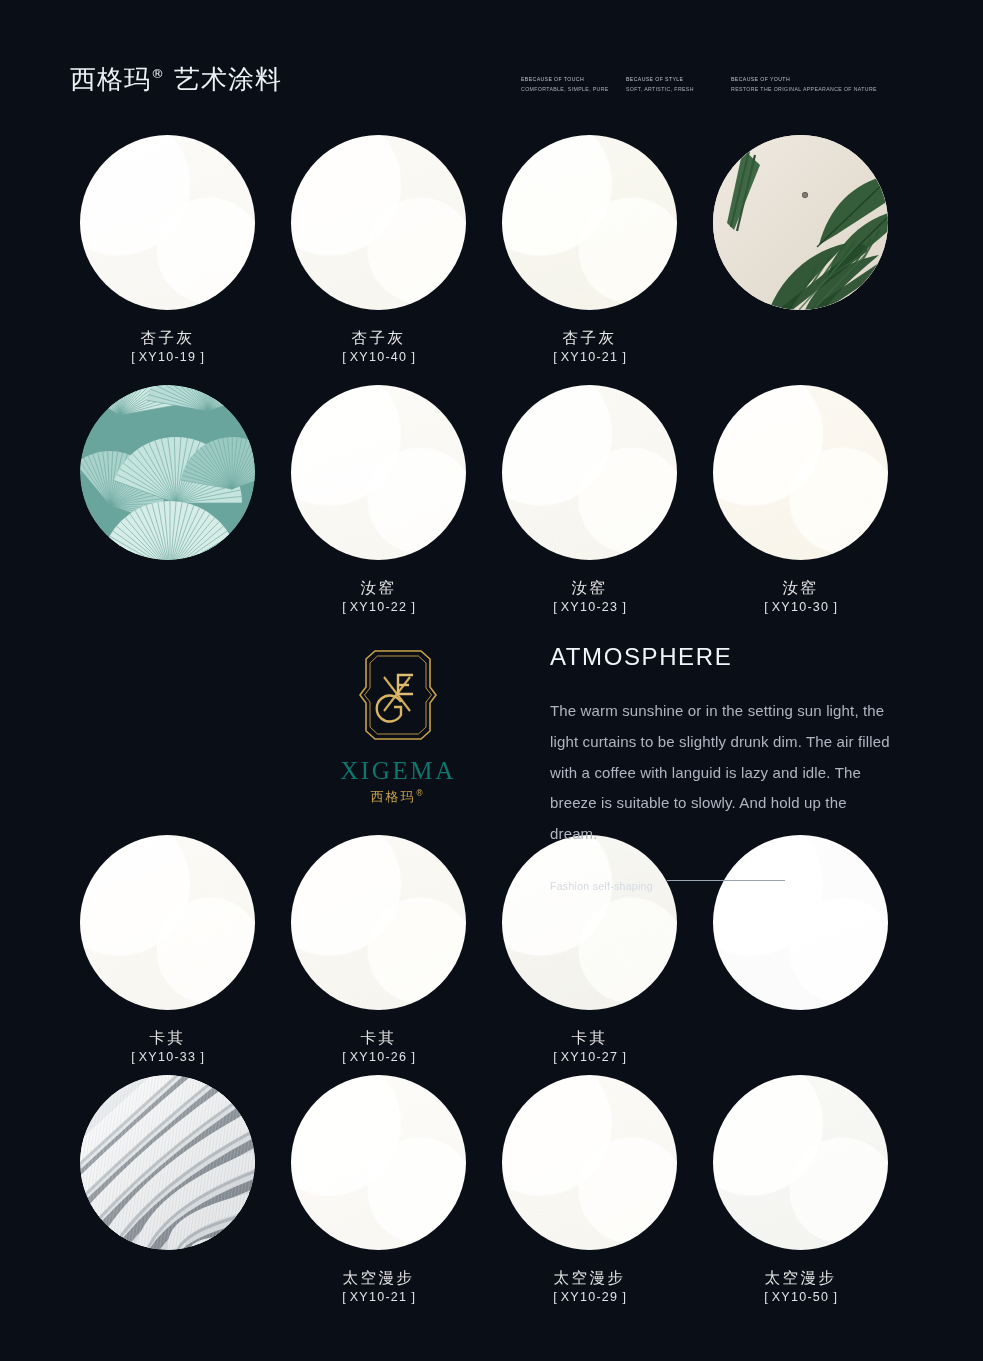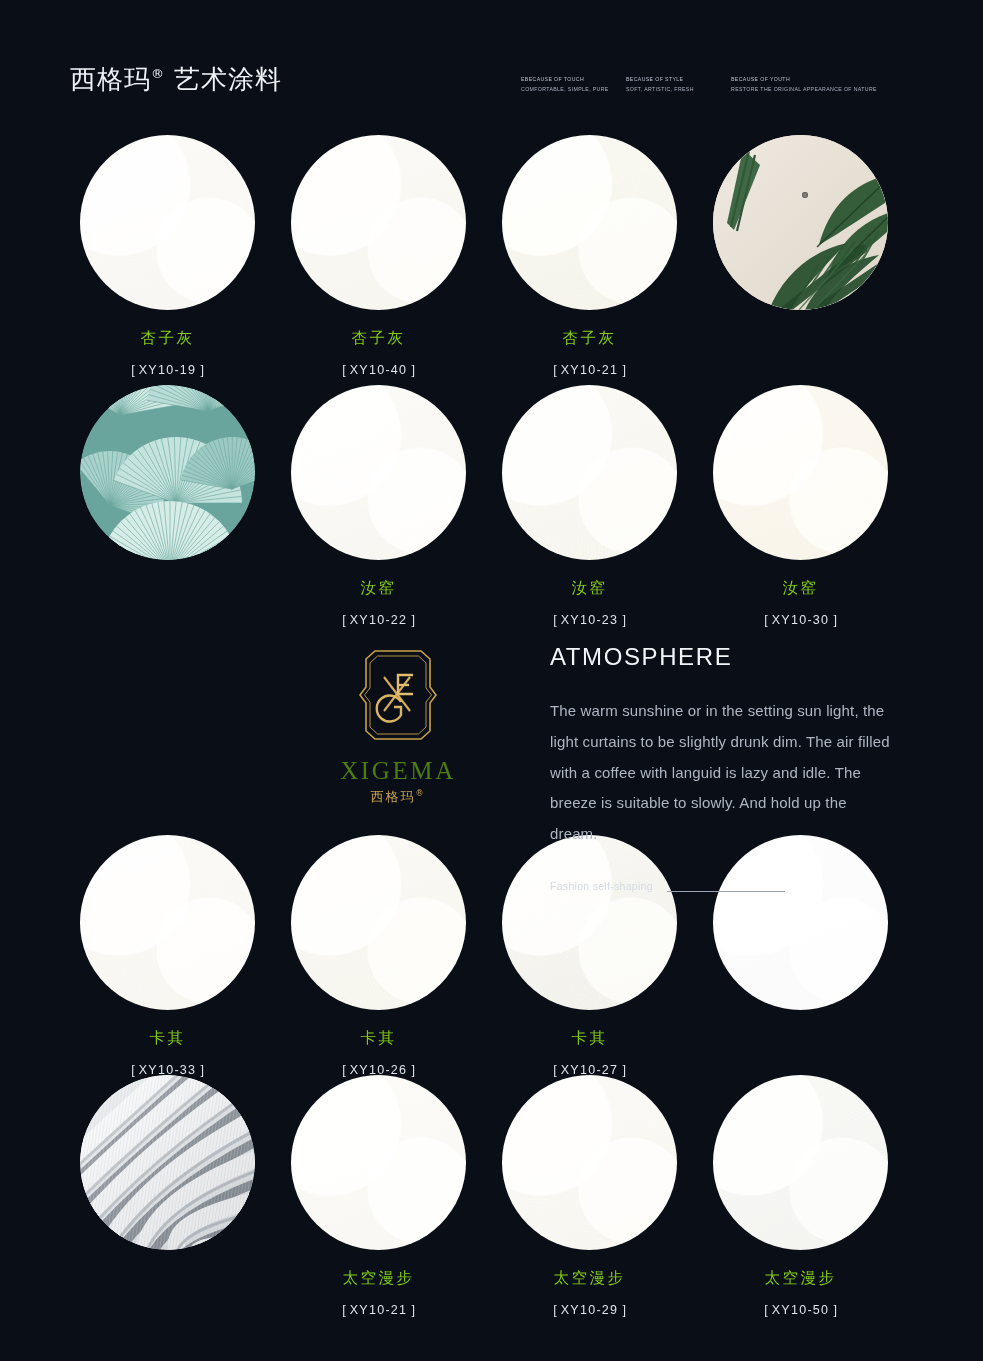--- a/index.html
+++ b/index.html
@@ -73,46 +73,46 @@
     border-radius: 50%;
     overflow: hidden;
     position: relative;
   }
   .disc .tex {
     position: absolute;
     inset: 0;
   }
   .cap-name {
     margin-top: 18px;
-    color: #84cc16;
+    color: #e5e5e5;
     font-size: 15.5px;
     letter-spacing: 2.5px;
     font-family: Liberation Serif, serif;
   }
   .cap-code {
-    margin-top: 14px;
+    margin-top: 1px;
     color: #dfe4ea;
     font-size: 12.5px;
     letter-spacing: 1.3px;
     font-family: "Liberation Sans", sans-serif;
   }
   .cap-code .bk { letter-spacing: 0; padding: 0 4px; }
 
   
   .logo-block {
     position: absolute;
     left: 318px;
     top: 645px;
     width: 160px;
     text-align: center;
   }
   .emblem { width: 160px; height: 100px; }
   .logo-word {
     margin-top: 8px;
-    color: #4d7c0f;
+    color: #0f766e;
     font-size: 25px;
     letter-spacing: 2.6px;
     font-family: "Liberation Serif", "DejaVu Serif", serif;
   }
   .logo-cn {
     margin-top: 3px;
     color: #c9a24b;
     font-size: 13px;
     letter-spacing: 2px;
     font-family: "DejaVu Sans", sans-serif;
@@ -136,21 +136,21 @@
     margin-top: 25px;
     color: #aeb6c2;
     font-size: 15px;
     line-height: 2.05;
     letter-spacing: 0.15px;
     font-family: "Liberation Sans", sans-serif;
   }
   .atmos-foot {
     margin-top: 30px;
     display: flex;
-    align-items: flex-end;
+    align-items: flex-start;
     gap: 14px;
   }
   .atmos-foot .lbl {
     color: #d4dae2;
     font-size: 10.5px;
     letter-spacing: 0.3px;
     white-space: nowrap;
     font-family: "Liberation Sans", sans-serif;
   }
   .atmos-foot .rule {

